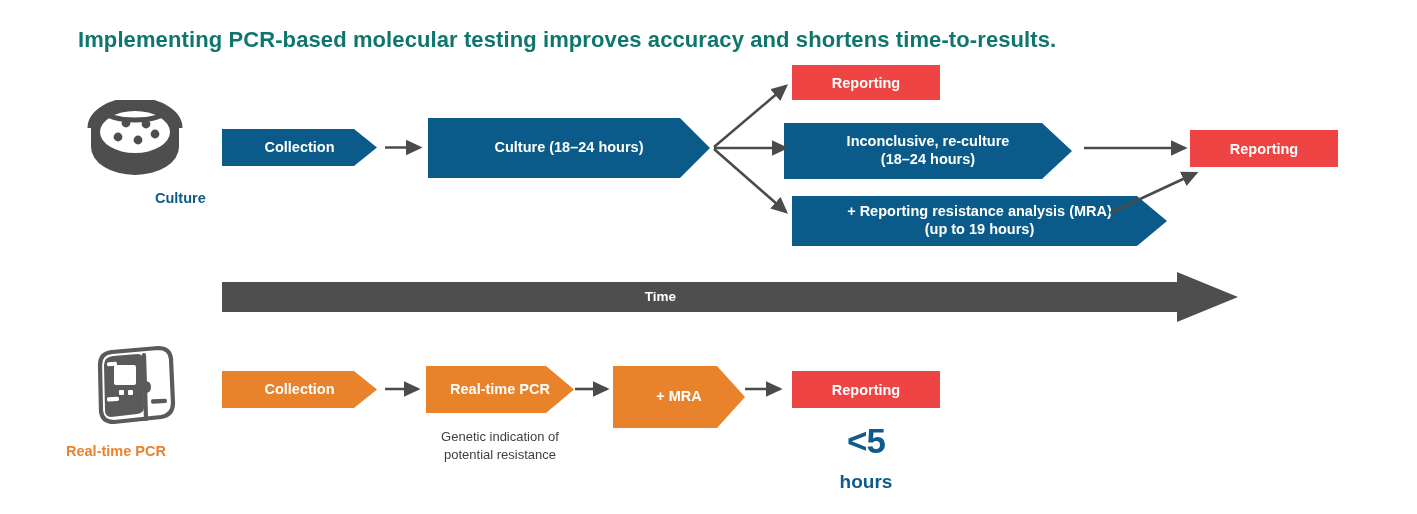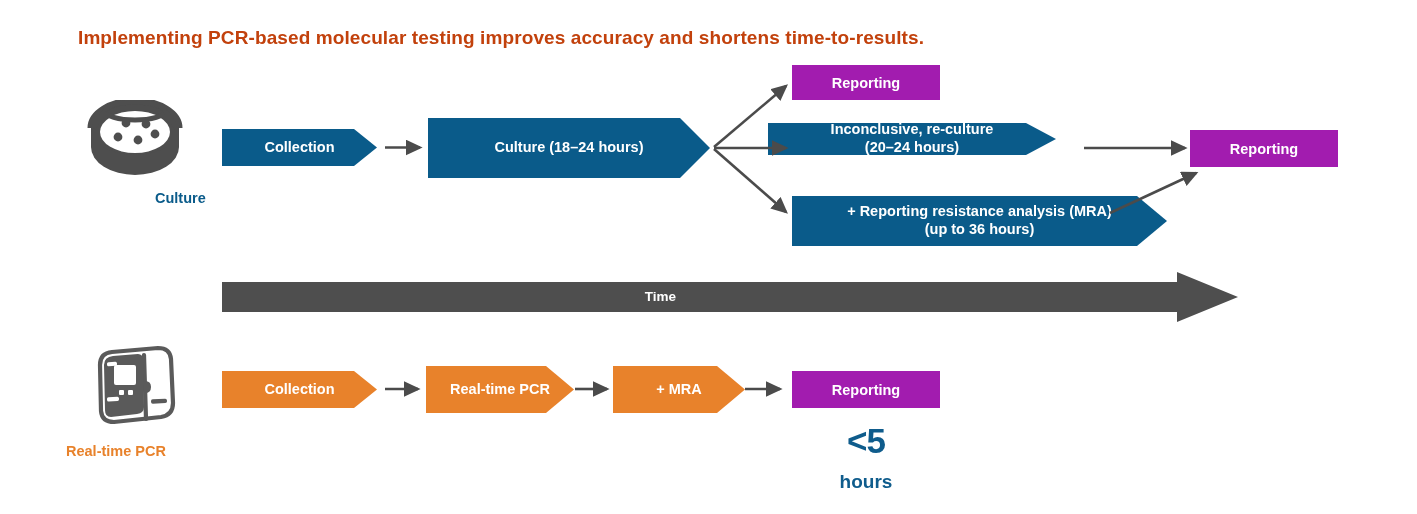--- a/index.html
+++ b/index.html
@@ -10,40 +10,40 @@
     position:relative;
     overflow:hidden;
     color:#3f3f3f;
   }
   .stage{position:absolute;left:0;top:0;width:1417px;height:514px;}
   .abs{position:absolute;}
 
   
   .title{
     left:78px;top:27px;
-    font-size:19px;font-weight:bold;color:#c2410c;
+    font-size:22px;font-weight:bold;color:#0f766e;
     letter-spacing:0.1px;white-space:nowrap;
   }
 
   
   .chev{
     position:absolute;
     display:flex;align-items:center;justify-content:center;
     color:#ffffff;font-size:14.5px;font-weight:bold;
     text-align:center;line-height:1.22;
     box-sizing:border-box;
   }
   .chev.blue{background:#0a5b8a;}
   .chev.orange{background:#e8822b;}
   .chev .inner{position:relative;z-index:2;padding:0 10px;}
 
   
   .rect{
     position:absolute;
-    background:#a21caf;
+    background:#ef4444;
     color:#ffffff;font-size:14.5px;font-weight:bold;
     display:flex;align-items:center;justify-content:center;
     box-sizing:border-box;
   }
 
   
   .caption{
     position:absolute;
     font-size:13px;color:#3f3f3f;text-align:center;line-height:1.35;
   }
@@ -97,33 +97,33 @@
 
   <div class="chev blue" style="left:428px;top:118px;width:282px;height:60px;
               clip-path:polygon(0 0, 252px 0, 282px 50%, 252px 100%, 0 100%);">
     <span class="inner">Culture (18–24 hours)</span>
   </div>
 
   <div class="rect" style="left:792px;top:65px;width:148px;height:35px;">
     <span>Reporting</span>
   </div>
 
-  <div class="chev blue" style="left:768px;top:123px;width:288px;height:32px;
+  <div class="chev blue" style="left:784px;top:123px;width:288px;height:56px;
               clip-path:polygon(0 0, 258px 0, 288px 50%, 258px 100%, 0 100%);">
     <span class="inner">
       <span>Inconclusive, re-culture</span><br>
-      <span>(20–24 hours)</span>
+      <span>(18–24 hours)</span>
     </span>
   </div>
 
   <div class="chev blue" style="left:792px;top:196px;width:375px;height:50px;
               clip-path:polygon(0 0, 345px 0, 375px 50%, 345px 100%, 0 100%);">
     <span class="inner">
       <span>+ Reporting resistance analysis (MRA)</span><br>
-      <span>(up to 36 hours)</span>
+      <span>(up to 19 hours)</span>
     </span>
   </div>
 
   <div class="rect" style="left:1190px;top:130px;width:148px;height:37px;">
     <span>Reporting</span>
   </div>
 
   <svg class="svg-layer" width="1417" height="514">
     <defs>
       <marker id="ah" markerWidth="7" markerHeight="7" refX="5.4" refY="3" orient="auto">
@@ -177,28 +177,32 @@
   <div class="chev orange" style="left:222px;top:371px;width:155px;height:37px;
               clip-path:polygon(0 0, 132px 0, 155px 50%, 132px 100%, 0 100%);">
     <span class="inner">Collection</span>
   </div>
 
   <div class="chev orange" style="left:426px;top:366px;width:148px;height:47px;
               clip-path:polygon(0 0, 120px 0, 148px 50%, 120px 100%, 0 100%);">
     <span class="inner">Real-time PCR</span>
   </div>
 
-  <div class="chev orange" style="left:613px;top:366px;width:132px;height:47px;
+  <div class="chev orange" style="left:613px;top:366px;width:132px;height:62px;
               clip-path:polygon(0 0, 104px 0, 132px 50%, 104px 100%, 0 100%);">
     <span class="inner">+ MRA</span>
   </div>
 
   <div class="rect" style="left:792px;top:371px;width:148px;height:37px;">
     <span>Reporting</span>
   </div>
 
+  <div class="caption" style="left:410px;top:428px;width:180px;">
+    <span>Genetic indication of</span><br>
+    <span>potential resistance</span>
+  </div>
 
   <div class="big-num" style="left:792px;top:423px;width:148px;">
     <span class="n">&lt;5</span>
     <span class="u">hours</span>
   </div>
 
 </div>
 
 </body></html>

